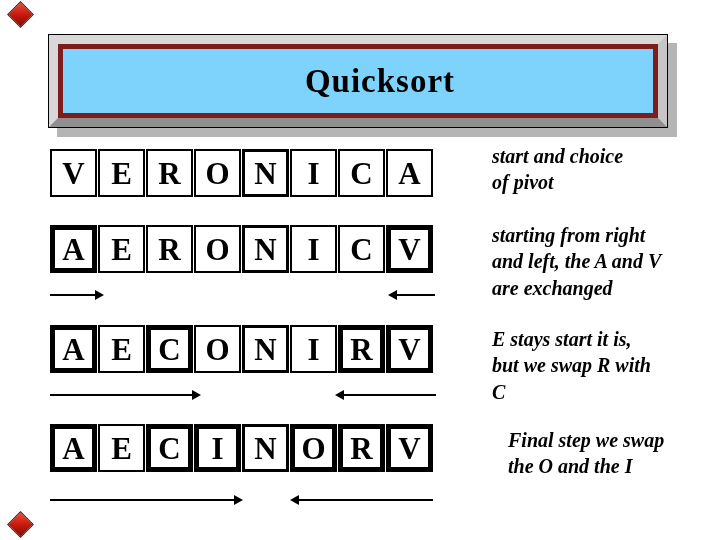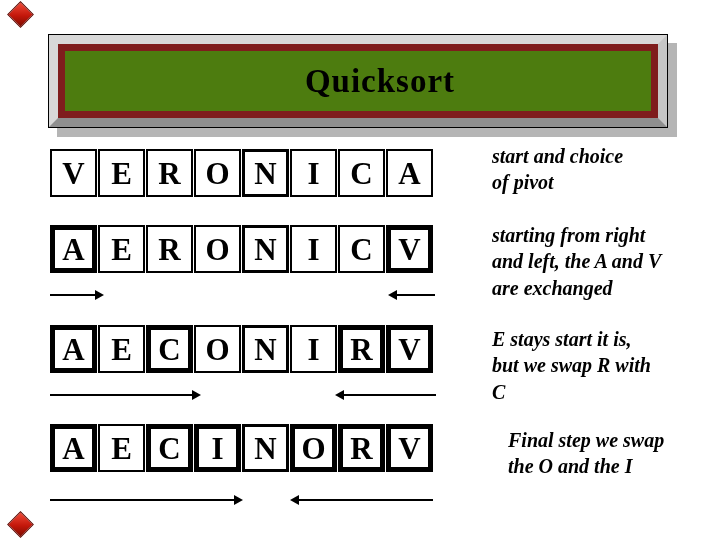--- a/index.html
+++ b/index.html
@@ -11,21 +11,21 @@
            background:linear-gradient(315deg,#7e0c00 0%,#c3170a 45%,#ef4a38 100%);
            border:1px solid #5f0800;}
   .diamond.top{left:11px;top:5px;}
   .diamond.bottom{left:11px;top:515px;}
 
   
   .title-box{position:absolute;left:48px;top:34px;width:620px;height:94px;
              border:1px solid #000;background:#fff;box-shadow:9px 9px 0 0 #b5b5b5;box-sizing:border-box;}
   .title-bevel{width:100%;height:100%;box-sizing:border-box;
                border:9px solid;border-color:#d8d8d8 #c6c6c6 #8f8f8f #d8d8d8;}
-  .title-inner{width:100%;height:100%;box-sizing:border-box;border:7px solid #7f1d1d;background:#4d7c0f;
+  .title-inner{width:100%;height:100%;box-sizing:border-box;border:5px solid #7f1d1d;background:#7dd3fc;
                display:flex;align-items:center;justify-content:center;padding-left:44px;}
   .title-text{font-size:33px;font-weight:bold;letter-spacing:1px;}
 
   
   .letter-row{position:absolute;left:50px;display:flex;gap:1px;}
   .letter-box{width:47px;height:48px;box-sizing:border-box;background:#fff;
               border:2px solid #000;display:flex;align-items:center;justify-content:center;}
   .b-pivot{border-width:3px;}
   .b-thick{border-width:5px;}
   .letter{font-size:31px;font-weight:bold;line-height:1;}

